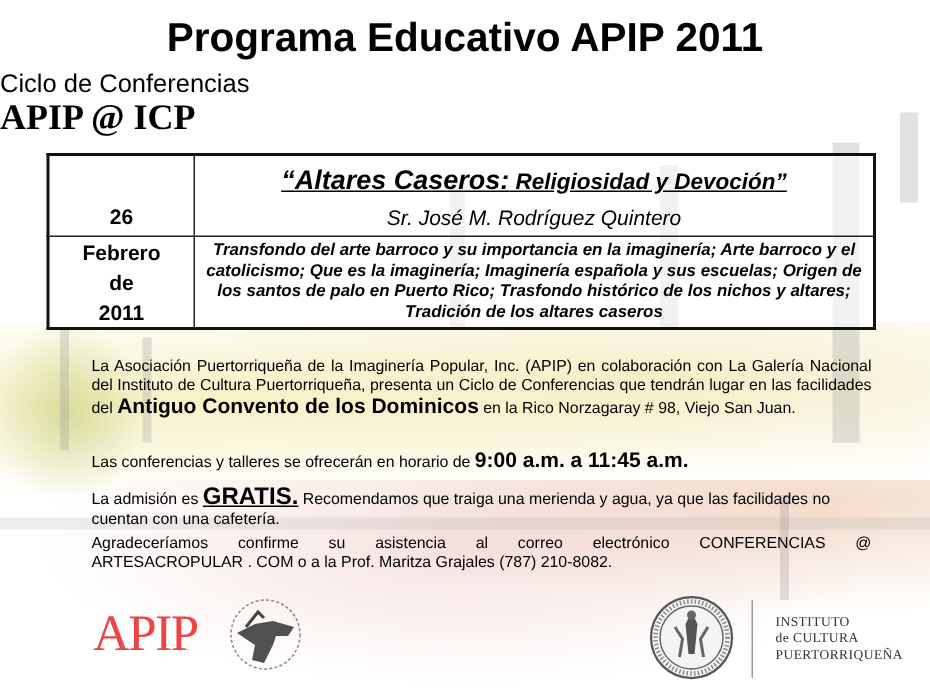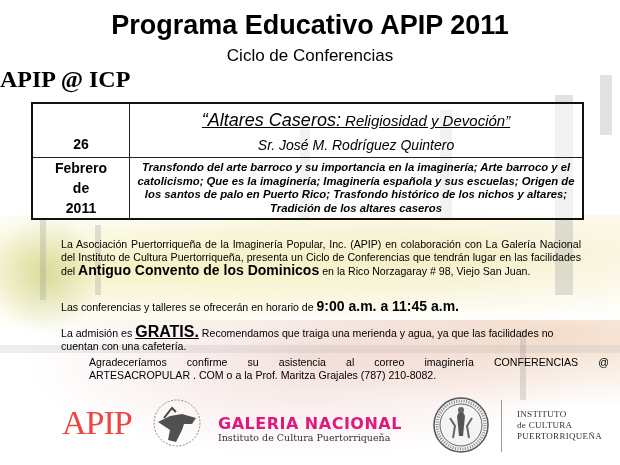--- a/index.html
+++ b/index.html
@@ -27,57 +27,57 @@
     background: radial-gradient(ellipse at 50% 50%, rgba(180,190,90,0.45), rgba(255,255,255,0) 70%);
   }
 
   .content { position: absolute; inset: 0; z-index: 1; }
 
   .title {
     position: absolute; left: 0; width: 620px; top: 10px; text-align: center;
     font-weight: bold; font-size: 27px; letter-spacing: 0px;
   }
   .subtitle {
-    position: absolute; left: 0; width: 620px; top: 46px; text-align: center;
+    position: absolute; left: 0; width: 620px; top: 46px; 
     font-size: 17px;
   }
   .org-line {
     position: absolute; left: 0; width: 620px; top: 66px; 
     font-family: "Liberation Serif", serif; font-weight: bold; font-size: 24px;
   }
 
   .event-table {
     position: absolute; left: 31px; top: 102px; width: 553px; height: 116px;
     border: 2px solid #111; border-collapse: collapse; background: rgba(255,255,255,0.55);
   }
   .event-table td { border: 1px solid #222; padding: 0; vertical-align: middle; text-align: center; }
   .col-date { width: 96px; }
   .day-cell { height: 48px; font-weight: bold; font-size: 14px; vertical-align: bottom !important; padding-bottom: 5px !important; }
   .month-cell { font-weight: bold; font-size: 14px; line-height: 20px; }
   .topic-title {
-    font-style: italic; font-weight: normal; font-size: 18px; text-decoration: underline;
+    font-style: italic; font-weight: bold; font-size: 18px; text-decoration: underline;
     margin-top: 2px; display: block;
   }
   .topic-title .small { font-size: 15px; }
   .speaker { font-style: italic; font-size: 14px; margin-top: 6px; display: block; font-weight: normal;}
   .desc {
     font-style: italic; font-weight: bold; font-size: 11.3px; line-height: 13.5px;
     padding: 2px 6px !important;
   }
 
   .body-text {
     position: absolute; left: 61px; width: 520px; font-size: 10.6px; line-height: 13px;
   }
   .p1 { top: 238px; text-align: justify; }
   .p1 .big { font-weight: bold; font-size: 14px; }
   .p2 { top: 300px; }
   .p2 .big { font-weight: bold; font-size: 14px; }
   .p3 { top: 325px; }
   .p3 .big { font-weight: bold; font-size: 16px; text-decoration: underline; }
-  .p4 { top: 356px; text-align: justify; margin-left: 28px; }
+  .p4 { top: 356px; text-align: justify; }
   .p4 .line1 { display: flex; justify-content: space-between; }
 
   .logo-apip { position: absolute; left: 62px; top: 398px; width: 150px; height: 55px; }
   .logo-apip .word {
     font-family: "Liberation Serif", serif; font-size: 34px; color: #ef4444;
     position: absolute; left: 0; top: 6px; letter-spacing: -1px;
   }
   .logo-apip .seal {
     position: absolute; left: 90px; top: 0px; width: 50px; height: 50px;
   }
@@ -154,40 +154,36 @@
   </div>
 
   <div class="body-text p4">
     <div class="line1">
       <span>Agradeceríamos</span>
       <span>confirme</span>
       <span>su</span>
       <span>asistencia</span>
       <span>al</span>
       <span>correo</span>
-      <span>imaginería</span>
+      <span>electrónico</span>
       <span>CONFERENCIAS</span>
       <span>@</span>
     </div>
     <div>ARTESACROPULAR . COM o a la Prof. Maritza Grajales (787) 210-8082.</div>
   </div>
 
   <div class="logo-apip">
     <span class="word">APIP</span>
     <svg class="seal" viewBox="0 0 50 50">
       <circle cx="25" cy="25" r="23" fill="none" stroke="#888" stroke-width="1" stroke-dasharray="2 1.5"></circle>
       <path d="M6 24 L18 18 L30 16 L44 20 L40 26 L32 26 L30 32 L24 44 L16 42 L18 32 Z" fill="#333" opacity="0.85"></path>
       <path d="M12 20 L20 10 L24 14" fill="none" stroke="#444" stroke-width="2"></path>
     </svg>
   </div>
 
-  <div class="logo-galeria">
-    <div class="name">GALERIA NACIONAL</div>
-    <div class="sub">Instituto de Cultura Puertorriqueña</div>
-  </div>
 
   <div class="logo-icp">
     <svg class="seal" viewBox="0 0 58 58">
       <circle cx="29" cy="29" r="27" fill="#f4f4f4" stroke="#555" stroke-width="1.5"></circle>
       <circle cx="29" cy="29" r="21" fill="none" stroke="#666" stroke-width="1"></circle>
       <circle cx="29" cy="29" r="24" fill="none" stroke="#888" stroke-width="3" stroke-dasharray="1 1.5"></circle>
       <path d="M29 12 L33 20 L31 40 L27 40 L25 20 Z" fill="#555"></path>
       <path d="M18 22 L23 30 L21 42 M40 22 L35 30 L37 42" fill="none" stroke="#666" stroke-width="2"></path>
       <circle cx="29" cy="14" r="3" fill="#666"></circle>
     </svg>

